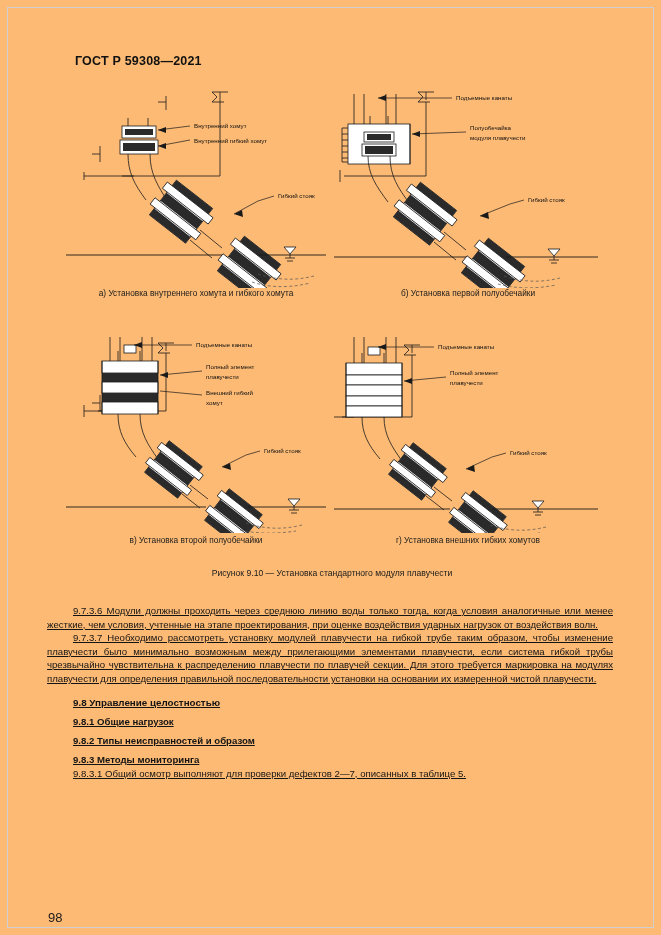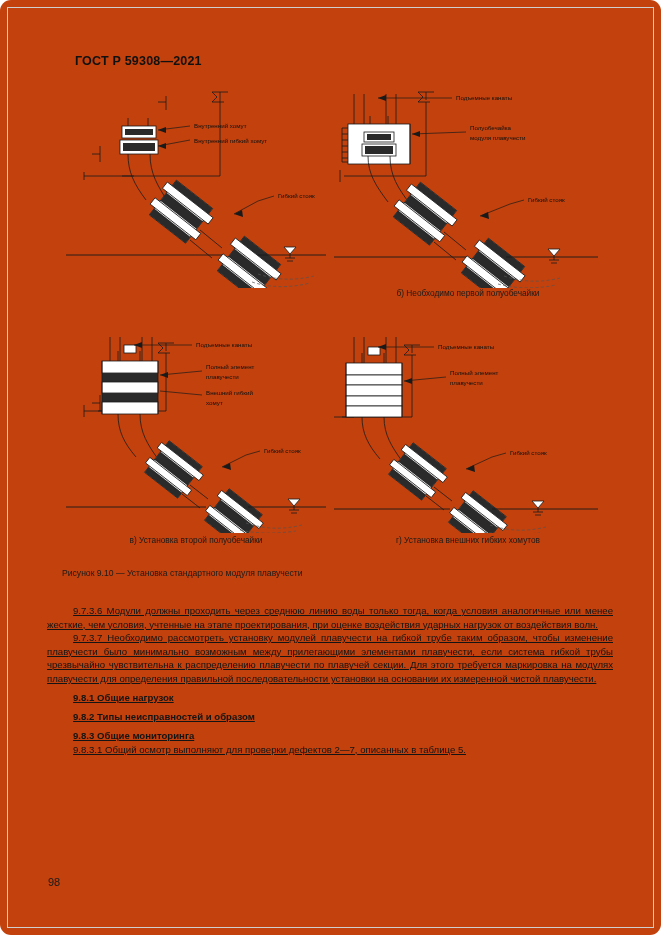--- a/index.html
+++ b/index.html
@@ -11,22 +11,21 @@
     width: 661px;
     height: 935px;
     position: relative;
     font-family: "Liberation Sans", sans-serif;
     color: #1a1a1a;
     overflow: hidden;
   }
   .page {
     position: absolute;
     inset: 0;
-    background: #c2410c;
-    border-radius: 11px;
+    background: #fdba74;
   }
   .page-border {
     position: absolute;
     left: 7px;
     top: 7px;
     width: 647px;
     height: 921px;
     border: 1px solid #cfcfcf;
     box-sizing: border-box;
     pointer-events: none;
@@ -65,20 +64,21 @@
     width: 268px;
     text-align: center;
     font-size: 8.3px;
     color: #1a1a1a;
   }
   .fig-caption {
     position: absolute;
     left: 0;
     top: 480px;
     width: 540px;
+    text-align: center;
     font-size: 8.6px;
     color: #1a1a1a;
   }
   .body-text {
     position: absolute;
     left: 47px;
     top: 604px;
     width: 566px;
     font-size: 9.6px;
     line-height: 13.6px;
@@ -100,22 +100,22 @@
   .body-text h4 {
     margin: 5px 0 0 0;
     font-size: 9.6px;
     font-weight: bold;
     text-indent: 26px;
     line-height: 14px;
   }
   .page-number {
     position: absolute;
     left: 48px;
-    top: 876px;
-    font-size: 11px;
+    top: 910px;
+    font-size: 13px;
     color: #1a1a1a;
   }
   svg { display: block; }
   .lbl {
     font-family: "Liberation Sans", sans-serif;
     font-size: 6.2px;
     fill: #111;
   }
 </style>
 </head>
@@ -194,20 +194,21 @@
           </g>
           <g fill="#1a1a1a">
             <path d="M96 42 L104 39 L104 45 Z"></path>
             <path d="M96 58 L104 55 L104 61 Z"></path>
             <path d="M172 126 L180 122 L181 129 Z"></path>
           </g>
           <text class="lbl" x="132" y="40">Внутренний хомут</text>
           <text class="lbl" x="132" y="55">Внутренний гибкий хомут</text>
           <text class="lbl" x="216" y="110">Гибкий стояк</text>
         </svg>
+        <div class="sub-caption" style="top:200px;">а) Установка внутреннего хомута и гибкого хомута</div>
       </div>
 
       <div class="fig-cell right">
         <svg width="268" height="200" viewBox="0 0 268 200">
           <g stroke="#1a1a1a" fill="none" stroke-width="0.8">
 
             <path d="M20 6 L20 46 M30 6 L30 46 M52 6 L52 40 M62 6 L62 40"></path>
             <path d="M84 4 L100 4 M92 4 L92 12 M84 4 L89 9 L84 14 L96 14"></path>
             <path d="M92 14 L92 88 L10 88"></path>
             <path d="M6 82 L6 94"></path>
@@ -267,21 +268,21 @@
           <g fill="#1a1a1a">
             <path d="M44 10 L52 7 L52 13 Z"></path>
             <path d="M78 46 L86 43 L86 49 Z"></path>
             <path d="M146 128 L154 124 L155 131 Z"></path>
           </g>
           <text class="lbl" x="122" y="12">Подъемные канаты</text>
           <text class="lbl" x="136" y="42">Полуобечайка</text>
           <text class="lbl" x="136" y="52">модуля плавучести</text>
           <text class="lbl" x="194" y="114">Гибкий стояк</text>
         </svg>
-        <div class="sub-caption" style="top:200px;">б) Необходимо первой полуобечайки</div>
+        <div class="sub-caption" style="top:200px;">б) Установка первой полуобечайки</div>
       </div>
     </div>
 
     <div class="fig-row" style="position:absolute; top:245px; left:0;">
 
       <div class="fig-cell right">
         <svg width="268" height="200" viewBox="0 0 268 200">
           <g stroke="#1a1a1a" fill="none" stroke-width="0.8">
             <path d="M20 4 L20 36 M30 4 L30 36 M52 4 L52 30 M62 4 L62 30"></path>
             <path d="M70 12 L86 12 M78 12 L78 20 M70 12 L75 17 L70 22 L82 22"></path>
@@ -423,20 +424,21 @@
         <div class="sub-caption" style="top:202px;">в) Установка второй полуобечайки</div>
       </div>
     </div>
 
     <div class="fig-caption">Рисунок 9.10 — Установка стандартного модуля плавучести</div>
   </div>
 
   <div class="body-text">
     <p>9.7.3.6  Модули должны проходить через среднюю линию воды только тогда, когда условия аналогичные или менее жесткие, чем условия, учтенные на этапе проектирования, при оценке воздействия ударных нагрузок от воздействия волн.</p>
     <p>9.7.3.7  Необходимо рассмотреть установку модулей плавучести на гибкой трубе таким образом, чтобы изменение плавучести было минимально возможным между прилегающими элементами плавучести, если система гибкой трубы чрезвычайно чувствительна к распределению плавучести по плавучей секции. Для этого требуется маркировка на модулях плавучести для определения правильной последовательности установки на основании их измеренной чистой плавучести.</p>
+    <h3>9.8  Управление целостностью</h3>
     <h4>9.8.1  Общие нагрузок</h4>
     <h4>9.8.2  Типы неисправностей и образом</h4>
-    <h4>9.8.3  Общие мониторинга</h4>
+    <h4>9.8.3  Методы мониторинга</h4>
     <p>9.8.3.1  Общий осмотр выполняют для проверки дефектов 2—7, описанных в таблице 5.</p>
   </div>
 
   <div class="page-number">98</div>
 </div>
 
 </body></html>

